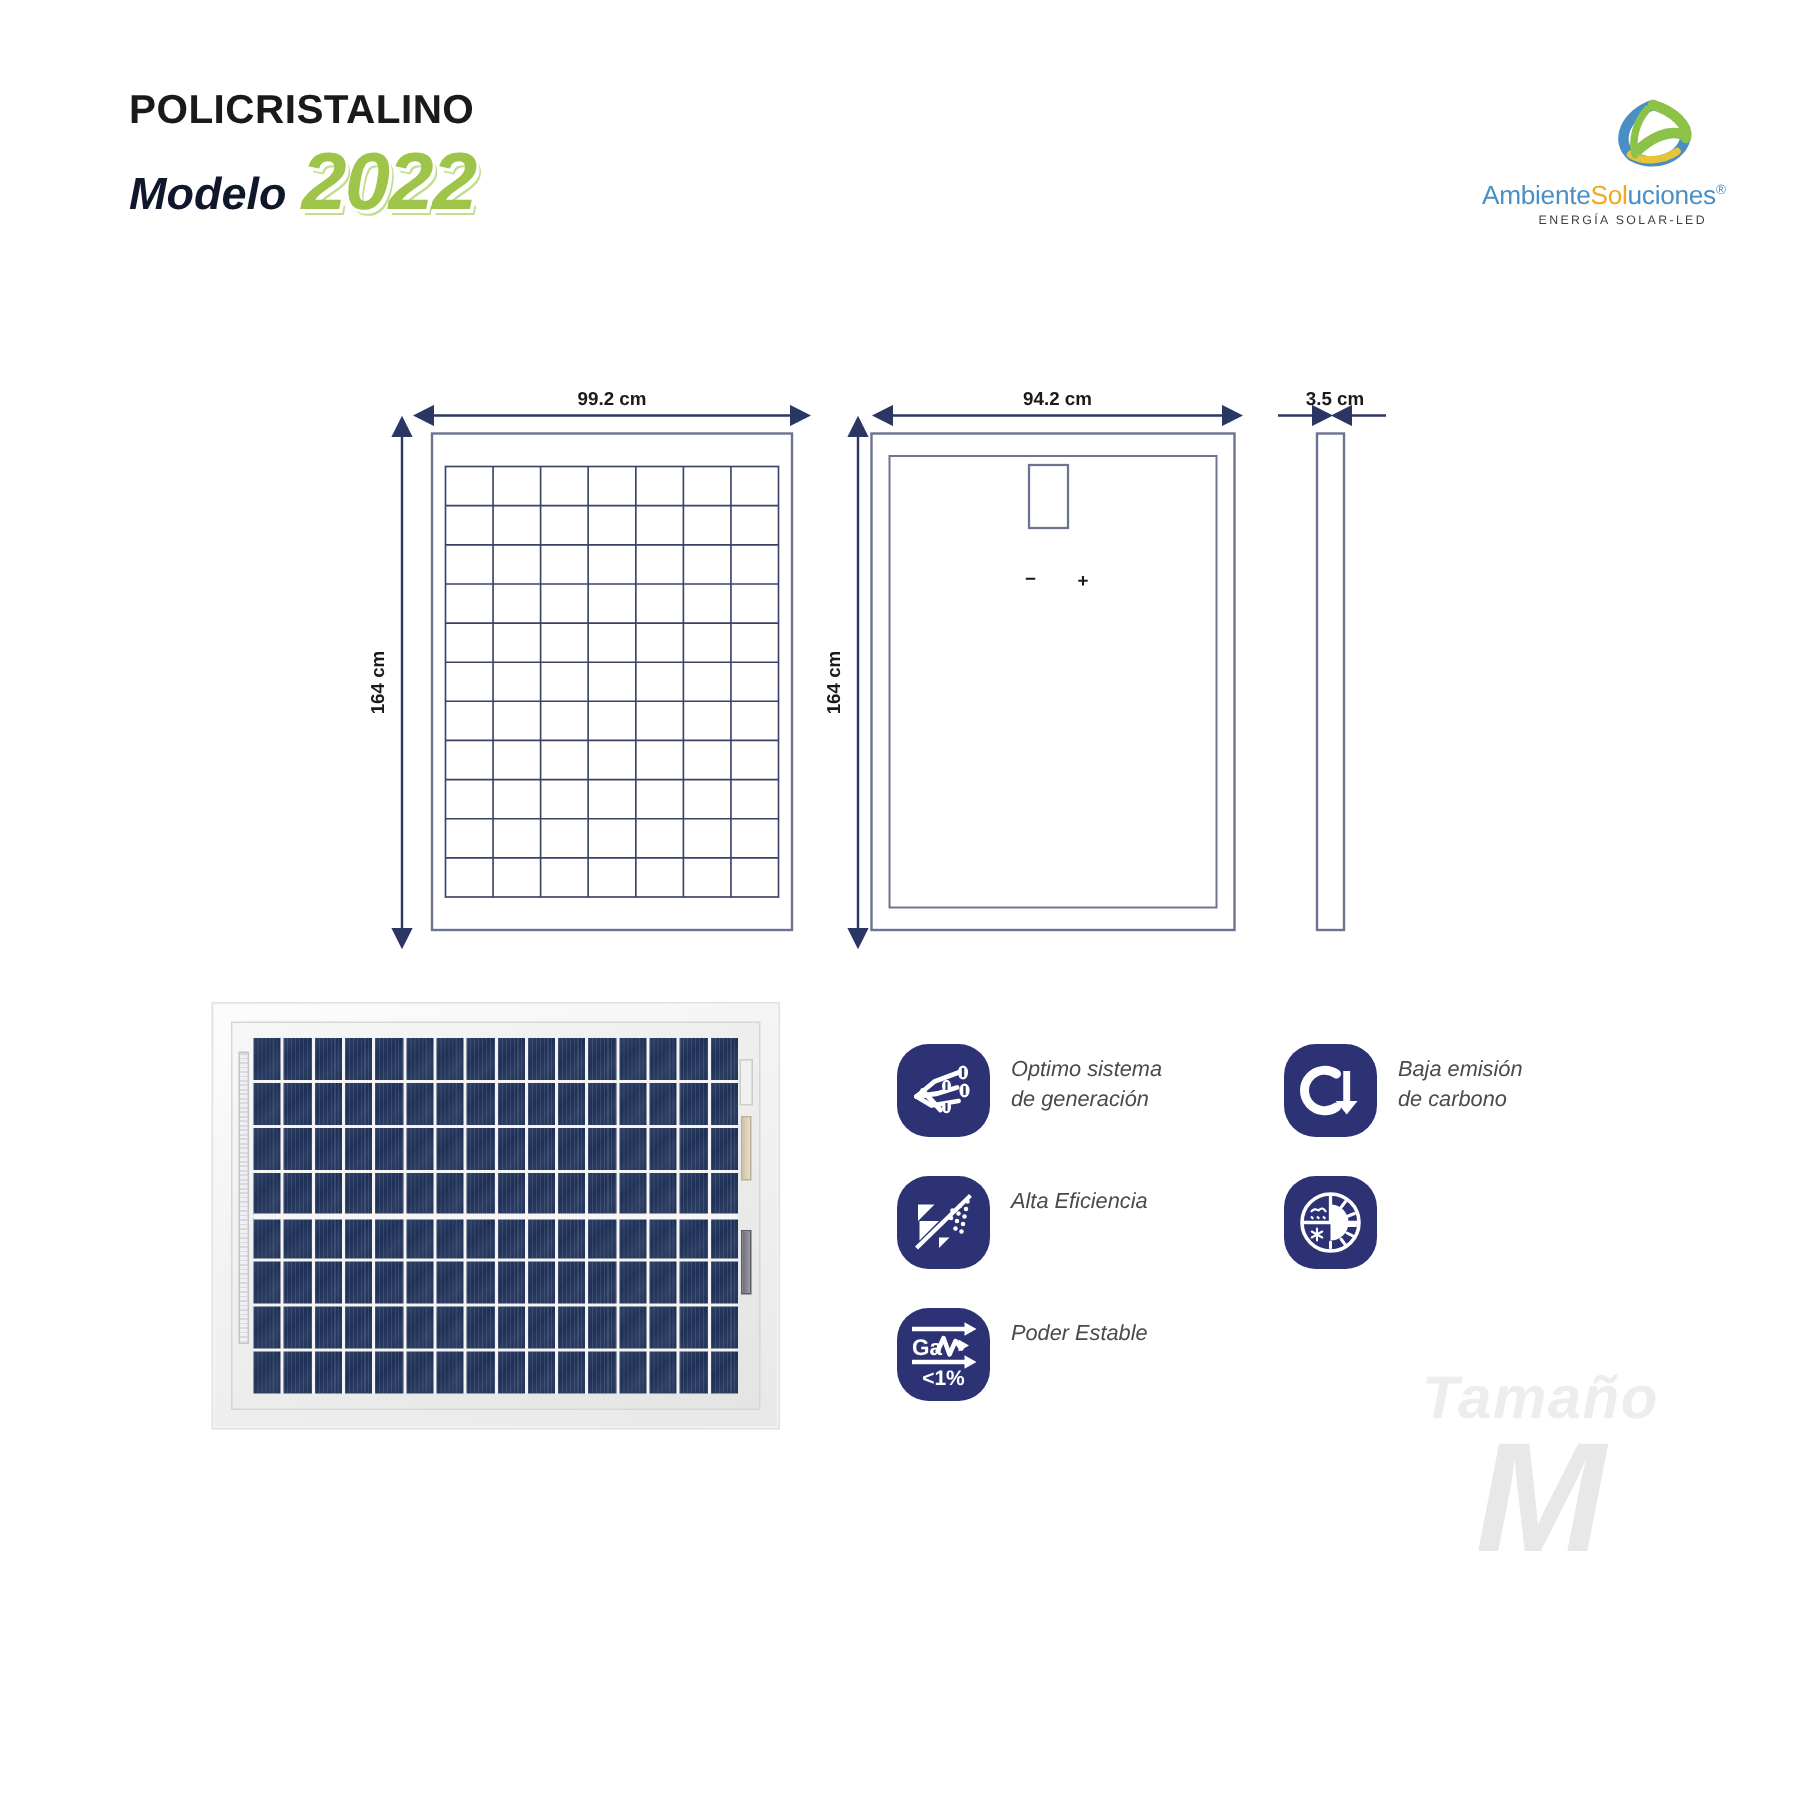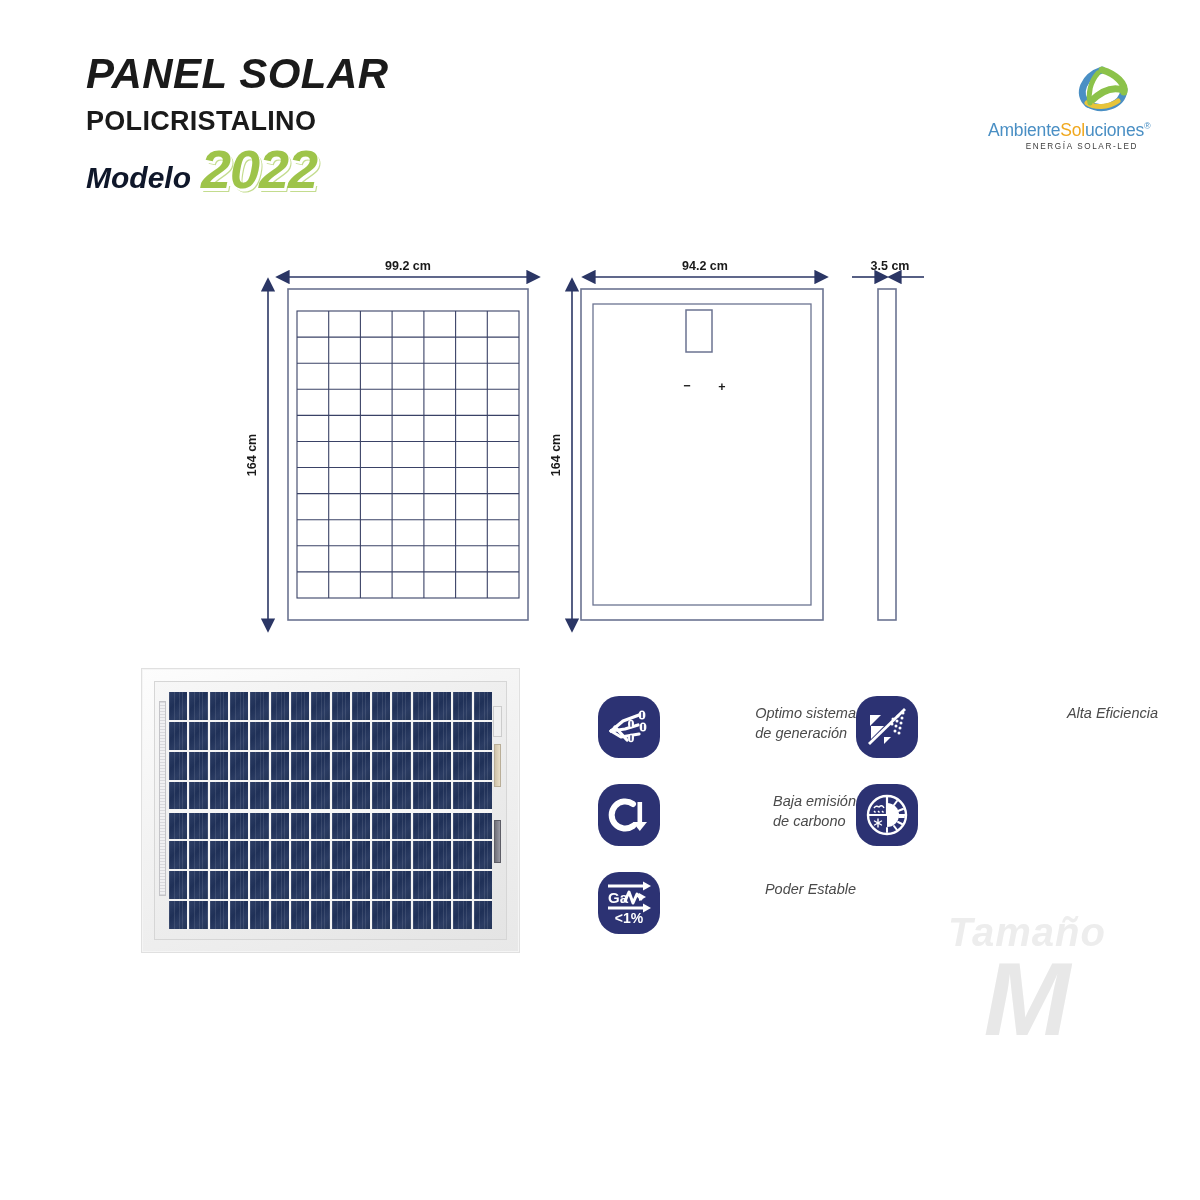--- a/index.html
+++ b/index.html
@@ -180,21 +180,21 @@
   #features {
     position: absolute;
     left: 598px;
     top: 696px;
     width: 560px;
     display: grid;
     grid-template-columns: 258px 302px;
     grid-auto-rows: 88px;
     column-gap: 0px;
   }
-  .feature { display: flex; align-items: flex-start; justify-content: space-between; }
+  .feature { display: flex; align-items: flex-start; }
   .feat-icon {
     width: 62px; height: 62px;
     background: #2c3273;
     border-radius: 21px;
     flex: 0 0 62px;
     display: flex; align-items: center; justify-content: center;
   }
   .feat-icon svg { display: block; }
   .feat-text {
     margin-left: 14px;
@@ -230,21 +230,20 @@
     color: #e8e8e8;
     line-height: 92px;
   }
 </style>
 </head>
 <body>
 
 <div id="page">
 
   <div id="header-block">
-    <div id="title-main">PANEL SOLAR</div>
     <div id="title-sub">POLICRISTALINO</div>
     <div id="model-row">
       <span id="model-word">Modelo</span>
       <span id="model-year">2022</span>
     </div>
   </div>
 
   <div id="logo-block">
     <svg id="logo-mark" viewBox="0 0 72 52">
       <g fill="none" stroke-width="7" stroke-linecap="round">
@@ -484,20 +483,31 @@
             <rect x="34.2" y="5" width="1.6" height="6"></rect>
             <rect x="23.3" y="14.3" width="1.4" height="5.4"></rect>
             <rect x="35.2" y="17" width="1.6" height="6"></rect>
             <rect x="23.3" y="28.3" width="1.4" height="5.4"></rect>
           </g>
         </svg>
       </div>
       <div class="feat-text">Optimo sistema<br>de generación</div>
     </div>
 
+    <div class="feature" id="feature-carbono">
+      <div class="feat-icon">
+        <svg width="44" height="40" viewBox="0 0 44 40">
+          <path d="M26 9 A13.5 13.5 0 1 0 26 31" fill="none" stroke="#ffffff" stroke-width="6" stroke-linecap="round"></path>
+          <rect x="30.5" y="7" width="4.6" height="22" fill="#ffffff"></rect>
+          <path d="M25.5 27 L32.8 36 L40 27 z" fill="#ffffff"></path>
+        </svg>
+      </div>
+      <div class="feat-text">Baja emisión<br>de carbono</div>
+    </div>
+
     <div class="feature" id="feature-eficiencia">
       <div class="feat-icon">
         <svg width="44" height="42" viewBox="0 0 44 42">
           <line x1="4" y1="38" x2="40" y2="3" stroke="#ffffff" stroke-width="2.8"></line>
           <g fill="#ffffff">
             <path d="M16 9 L5 9 L5 20 z"></path>
             <path d="M19 20 L6 20 L6 33 z"></path>
             <path d="M26 31 L19 31 L19 38 z"></path>
           </g>
           <g fill="#ffffff">
@@ -509,31 +519,20 @@
             <circle cx="36" cy="17" r="1.5"></circle>
             <circle cx="27" cy="18" r="1.5"></circle>
             <circle cx="31" cy="20" r="1.5"></circle>
             <circle cx="35" cy="22" r="1.5"></circle>
             <circle cx="30" cy="25" r="1.5"></circle>
             <circle cx="34" cy="27" r="1.5"></circle>
           </g>
         </svg>
       </div>
       <div class="feat-text">Alta Eficiencia</div>
-    </div>
-
-    <div class="feature" id="feature-carbono">
-      <div class="feat-icon">
-        <svg width="44" height="40" viewBox="0 0 44 40">
-          <path d="M26 9 A13.5 13.5 0 1 0 26 31" fill="none" stroke="#ffffff" stroke-width="6" stroke-linecap="round"></path>
-          <rect x="30.5" y="7" width="4.6" height="22" fill="#ffffff"></rect>
-          <path d="M25.5 27 L32.8 36 L40 27 z" fill="#ffffff"></path>
-        </svg>
-      </div>
-      <div class="feat-text">Baja emisión<br>de carbono</div>
     </div>
 
     <div class="feature" id="feature-clima">
       <div class="feat-icon">
         <svg width="46" height="44" viewBox="0 0 46 44">
           <circle cx="23" cy="22" r="19" fill="none" stroke="#ffffff" stroke-width="2.4"></circle>
           <line x1="4" y1="22" x2="42" y2="22" stroke="#ffffff" stroke-width="2.2"></line>
           <line x1="23" y1="3" x2="23" y2="22" stroke="#ffffff" stroke-width="2.2"></line>
           <path d="M23 10 A12 12 0 0 1 23 34 z" fill="#ffffff"></path>
           <g stroke="#ffffff" stroke-width="2" stroke-linecap="round">

